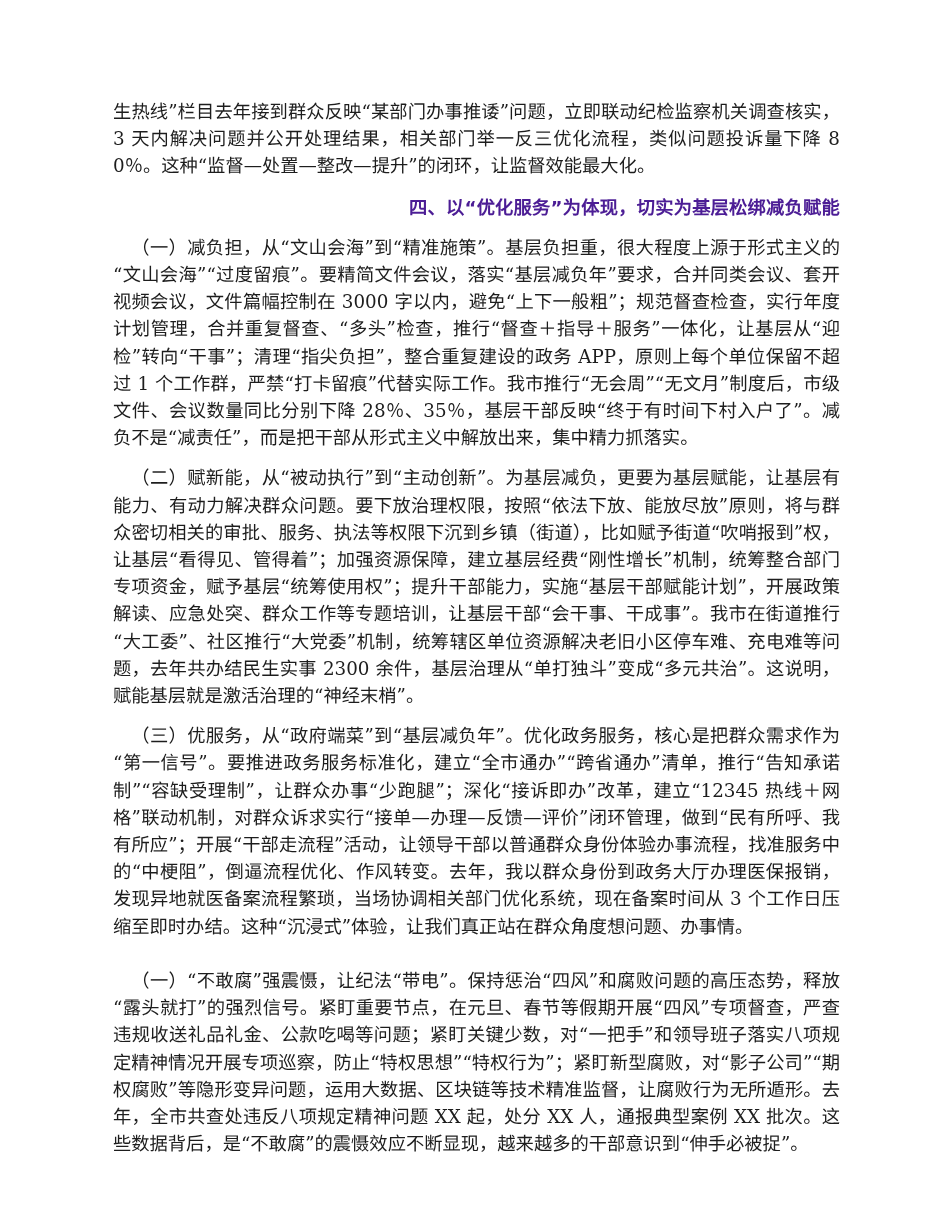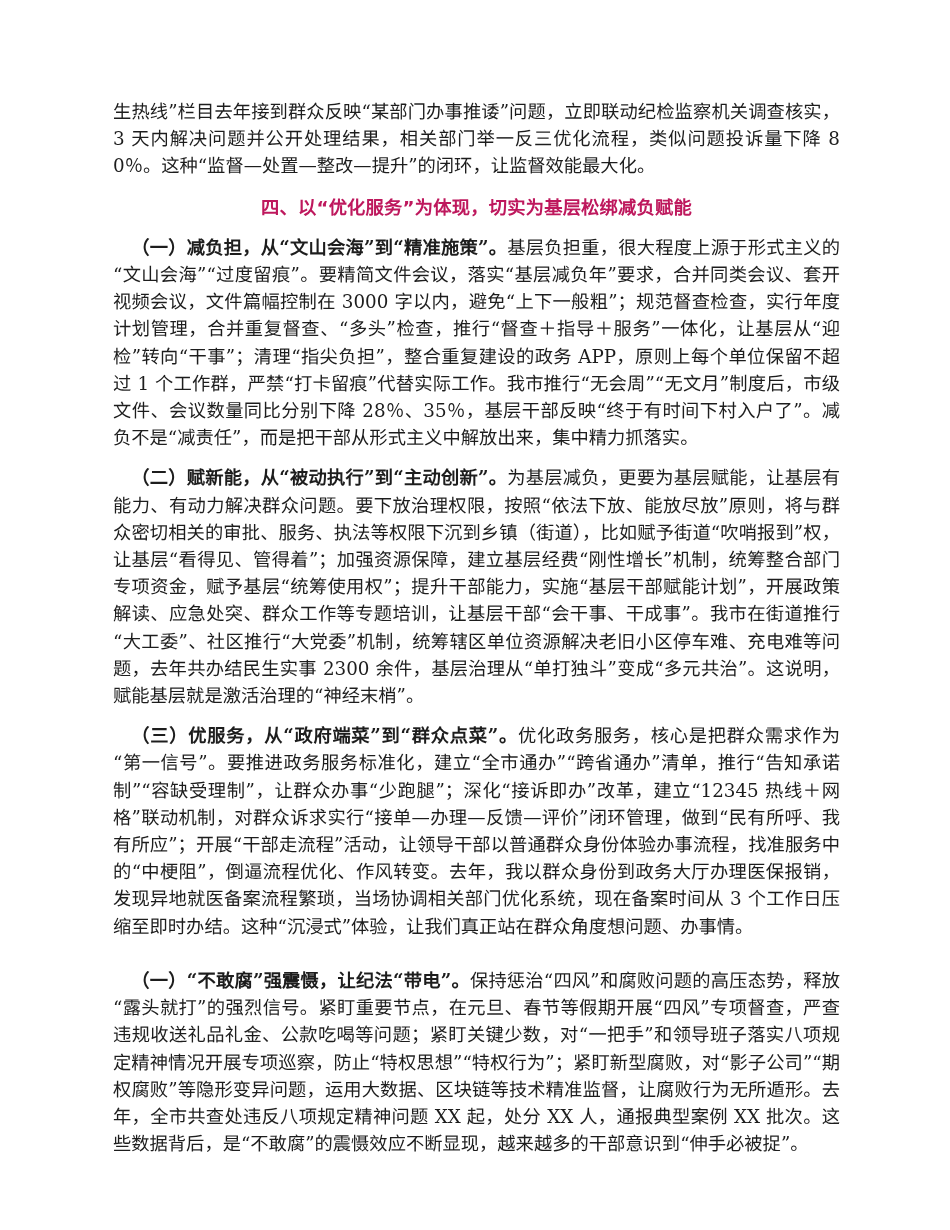--- a/index.html
+++ b/index.html
@@ -42,29 +42,29 @@
   }
   p.para.indent-sub {
     text-indent: 1em;
   }
   h2.heading {
     margin: 0;
     padding: 0;
     font-size: 18.3px;
     line-height: 27.2px;
     font-weight: 600;
-    text-align: center;
-    color: #be185d;
+    text-align: right;
+    color: #4c1d95;
     font-family: "DejaVu Sans", "Liberation Sans", sans-serif;
     letter-spacing: 0.2px;
   }
   .gap-sm { height: 13px; }
   .gap-md { height: 14px; }
   .lead {
-    font-weight: 700;
+    font-weight: 400;
   }
 </style>
 </head>
 <body>
 
 <div class="page">
   <div class="doc-body">
 
     <p class="para cont">生热线”栏目去年接到群众反映“某部门办事推诿”问题，立即联动纪检监察机关调查核实，3 天内解决问题并公开处理结果，相关部门举一反三优化流程，类似问题投诉量下降 80％。这种“监督—处置—整改—提升”的闭环，让监督效能最大化。</p>
 
@@ -75,21 +75,21 @@
     <div class="gap-sm"></div>
 
     <p class="para indent-sub"><span class="lead">（一）减负担，从“文山会海”到“精准施策”。</span><span>基层负担重，很大程度上源于形式主义的“文山会海”“过度留痕”。要精简文件会议，落实“基层减负年”要求，合并同类会议、套开视频会议，文件篇幅控制在 3000 字以内，避免“上下一般粗”；规范督查检查，实行年度计划管理，合并重复督查、“多头”检查，推行“督查＋指导＋服务”一体化，让基层从“迎检”转向“干事”；清理“指尖负担”，整合重复建设的政务 APP，原则上每个单位保留不超过 1 个工作群，严禁“打卡留痕”代替实际工作。我市推行“无会周”“无文月”制度后，市级文件、会议数量同比分别下降 28％、35％，基层干部反映“终于有时间下村入户了”。减负不是“减责任”，而是把干部从形式主义中解放出来，集中精力抓落实。</span></p>
 
     <div class="gap-sm"></div>
 
     <p class="para indent-sub"><span class="lead">（二）赋新能，从“被动执行”到“主动创新”。</span><span>为基层减负，更要为基层赋能，让基层有能力、有动力解决群众问题。要下放治理权限，按照“依法下放、能放尽放”原则，将与群众密切相关的审批、服务、执法等权限下沉到乡镇（街道），比如赋予街道“吹哨报到”权，让基层“看得见、管得着”；加强资源保障，建立基层经费“刚性增长”机制，统筹整合部门专项资金，赋予基层“统筹使用权”；提升干部能力，实施“基层干部赋能计划”，开展政策解读、应急处突、群众工作等专题培训，让基层干部“会干事、干成事”。我市在街道推行“大工委”、社区推行“大党委”机制，统筹辖区单位资源解决老旧小区停车难、充电难等问题，去年共办结民生实事 2300 余件，基层治理从“单打独斗”变成“多元共治”。这说明，赋能基层就是激活治理的“神经末梢”。</span></p>
 
     <div class="gap-sm"></div>
 
-    <p class="para indent-sub"><span class="lead">（三）优服务，从“政府端菜”到“群众点菜”。</span><span>优化政务服务，核心是把群众需求作为“第一信号”。要推进政务服务标准化，建立“全市通办”“跨省通办”清单，推行“告知承诺制”“容缺受理制”，让群众办事“少跑腿”；深化“接诉即办”改革，建立“12345 热线＋网格”联动机制，对群众诉求实行“接单—办理—反馈—评价”闭环管理，做到“民有所呼、我有所应”；开展“干部走流程”活动，让领导干部以普通群众身份体验办事流程，找准服务中的“中梗阻”，倒逼流程优化、作风转变。去年，我以群众身份到政务大厅办理医保报销，发现异地就医备案流程繁琐，当场协调相关部门优化系统，现在备案时间从 3 个工作日压缩至即时办结。这种“沉浸式”体验，让我们真正站在群众角度想问题、办事情。</span></p>
+    <p class="para indent-sub"><span class="lead">（三）优服务，从“政府端菜”到“基层减负年”。</span><span>优化政务服务，核心是把群众需求作为“第一信号”。要推进政务服务标准化，建立“全市通办”“跨省通办”清单，推行“告知承诺制”“容缺受理制”，让群众办事“少跑腿”；深化“接诉即办”改革，建立“12345 热线＋网格”联动机制，对群众诉求实行“接单—办理—反馈—评价”闭环管理，做到“民有所呼、我有所应”；开展“干部走流程”活动，让领导干部以普通群众身份体验办事流程，找准服务中的“中梗阻”，倒逼流程优化、作风转变。去年，我以群众身份到政务大厅办理医保报销，发现异地就医备案流程繁琐，当场协调相关部门优化系统，现在备案时间从 3 个工作日压缩至即时办结。这种“沉浸式”体验，让我们真正站在群众角度想问题、办事情。</span></p>
 
     <div class="gap-md"></div>
 
 
     <div class="gap-sm"></div>
 
     <p class="para indent-sub"><span class="lead">（一）“不敢腐”强震慑，让纪法“带电”。</span><span>保持惩治“四风”和腐败问题的高压态势，释放“露头就打”的强烈信号。紧盯重要节点，在元旦、春节等假期开展“四风”专项督查，严查违规收送礼品礼金、公款吃喝等问题；紧盯关键少数，对“一把手”和领导班子落实八项规定精神情况开展专项巡察，防止“特权思想”“特权行为”；紧盯新型腐败，对“影子公司”“期权腐败”等隐形变异问题，运用大数据、区块链等技术精准监督，让腐败行为无所遁形。去年，全市共查处违反八项规定精神问题 XX 起，处分 XX 人，通报典型案例 XX 批次。这些数据背后，是“不敢腐”的震慑效应不断显现，越来越多的干部意识到“伸手必被捉”。</span></p>
 
   </div>
 </div>

